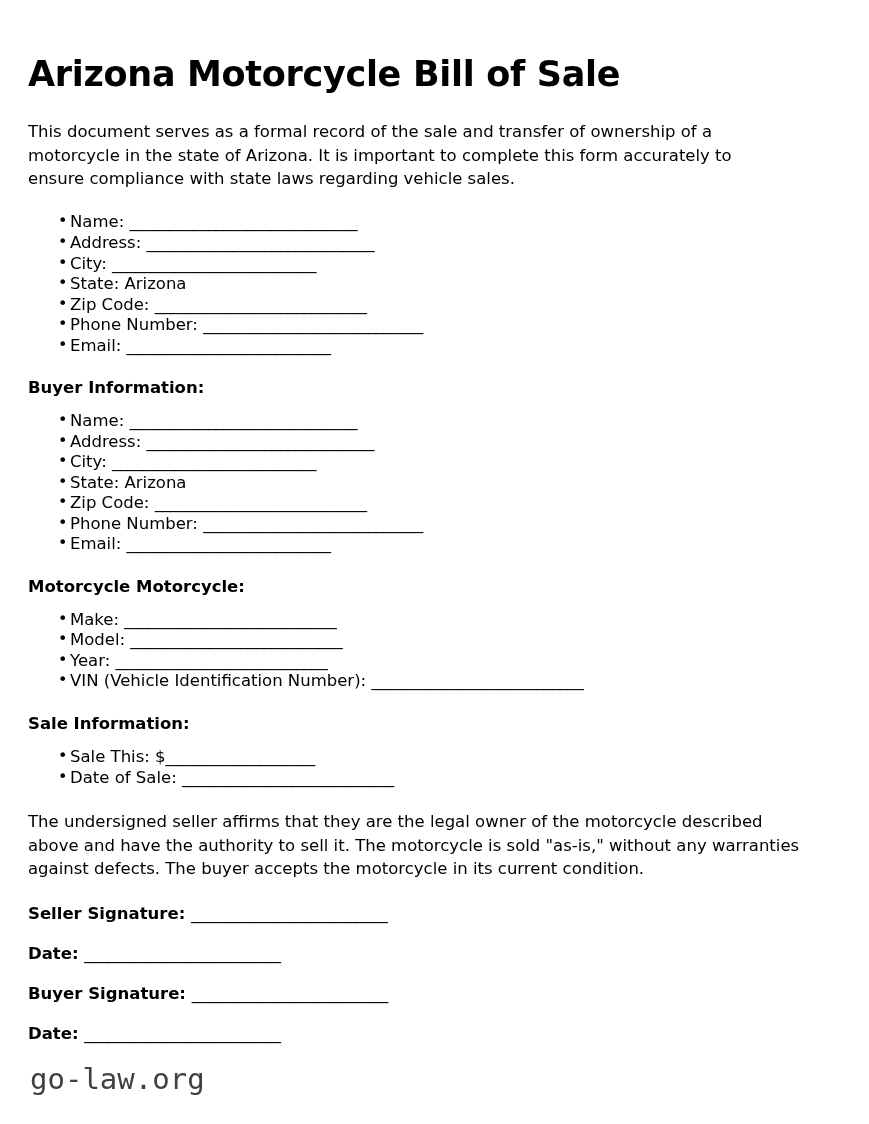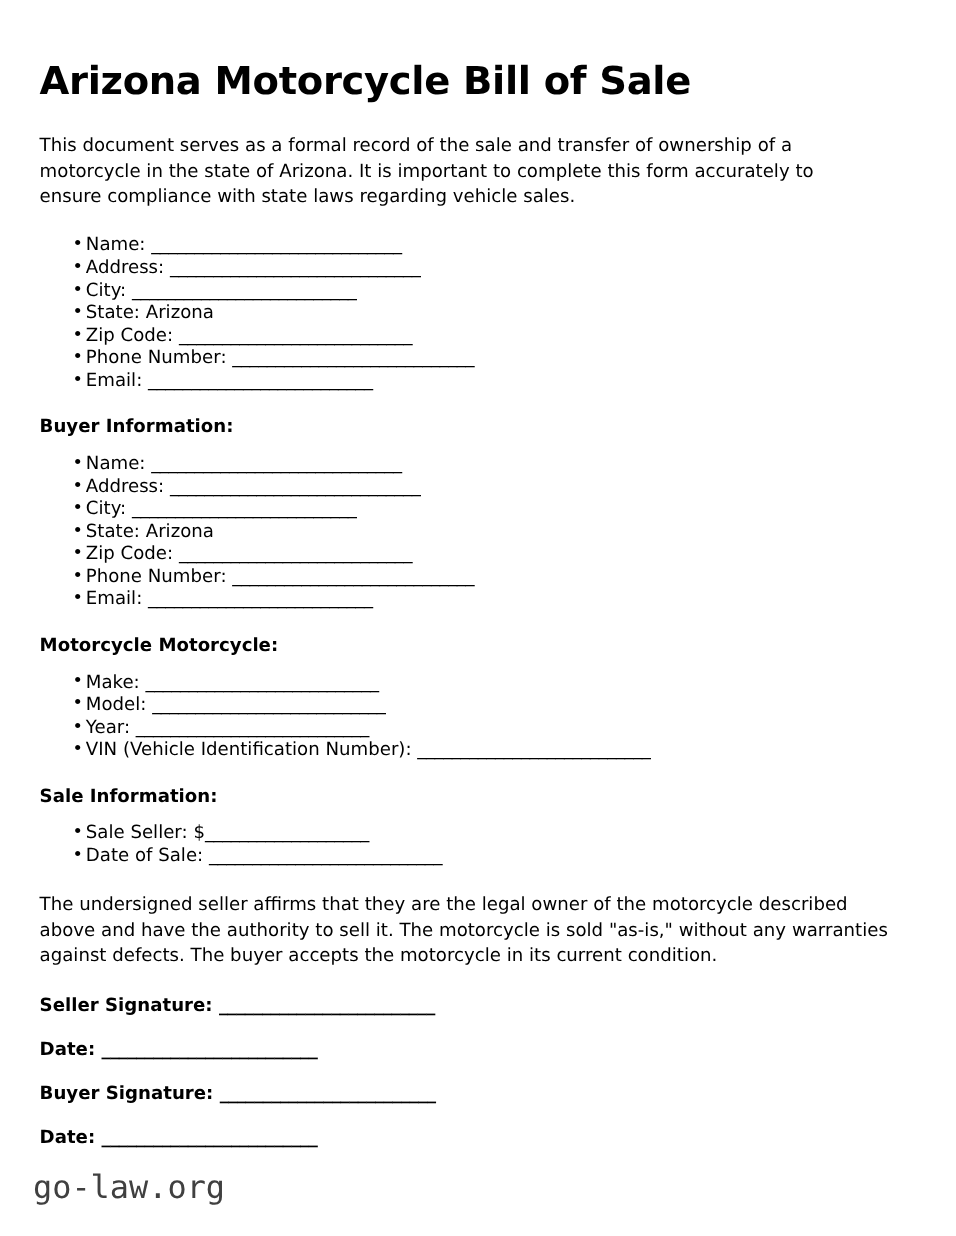--- a/index.html
+++ b/index.html
@@ -16,21 +16,21 @@
     color: #000000;
   }
 
   .page {
     position: absolute;
     left: 0; top: 0;
     width: 869px;
     height: 888px;
     background: #ffffff;
     box-sizing: border-box;
-    padding: 55px 48px 0 36px;
+    padding: 55px 48px 0 28px;
   }
 
   .doc-title {
     font-size: 35px;
     font-weight: bold;
     letter-spacing: -0.3px;
     margin: 0 0 26px 0;
     line-height: 1.12;
   }
 
@@ -79,21 +79,21 @@
     max-width: 772px;
   }
 
   .sig-line {
     font-size: 16.5px;
     font-weight: bold;
     margin: 0 0 21px 0;
     white-space: nowrap;
   }
   .sig-line .blank {
-    font-weight: bold;
+    font-weight: normal;
   }
 
   .watermark {
     position: absolute;
     left: 30px;
     top: 1062px;
     font-family: "DejaVu Sans Mono", monospace;
     font-size: 29px;
     color: #404040;
     letter-spacing: 0px;
@@ -133,21 +133,21 @@
   <h2 class="section-heading">Motorcycle Motorcycle:</h2>
   <ul class="field-list">
       <li><span>Make: </span><span class="blank">___________________________</span></li>
       <li><span>Model: </span><span class="blank">___________________________</span></li>
       <li><span>Year: </span><span class="blank">___________________________</span></li>
       <li><span>VIN (Vehicle Identification Number): </span><span class="blank">___________________________</span></li>
     </ul>
 
   <h2 class="section-heading">Sale Information:</h2>
   <ul class="field-list">
-      <li><span>Sale Seller: $</span><span class="blank">___________________</span></li>
+      <li><span>Sale This: $</span><span class="blank">___________________</span></li>
       <li><span>Date of Sale: </span><span class="blank">___________________________</span></li>
     </ul>
 
   <p class="affirm">The undersigned seller affirms that they are the legal owner of the motorcycle described above and have the authority to sell it. The motorcycle is sold "as-is," without any warranties against defects. The buyer accepts the motorcycle in its current condition.</p>
 
   <div>
       <p class="sig-line"><span>Seller Signature: </span><span class="blank">_________________________</span></p>
       <p class="sig-line"><span>Date: </span><span class="blank">_________________________</span></p>
       <p class="sig-line"><span>Buyer Signature: </span><span class="blank">_________________________</span></p>
       <p class="sig-line"><span>Date: </span><span class="blank">_________________________</span></p>

